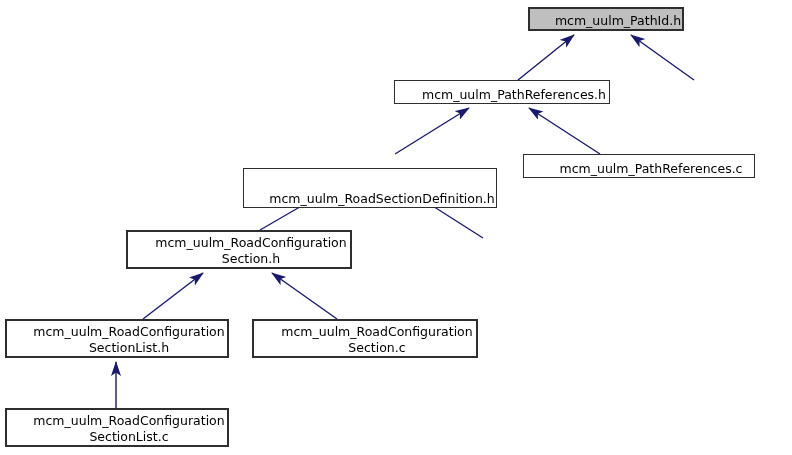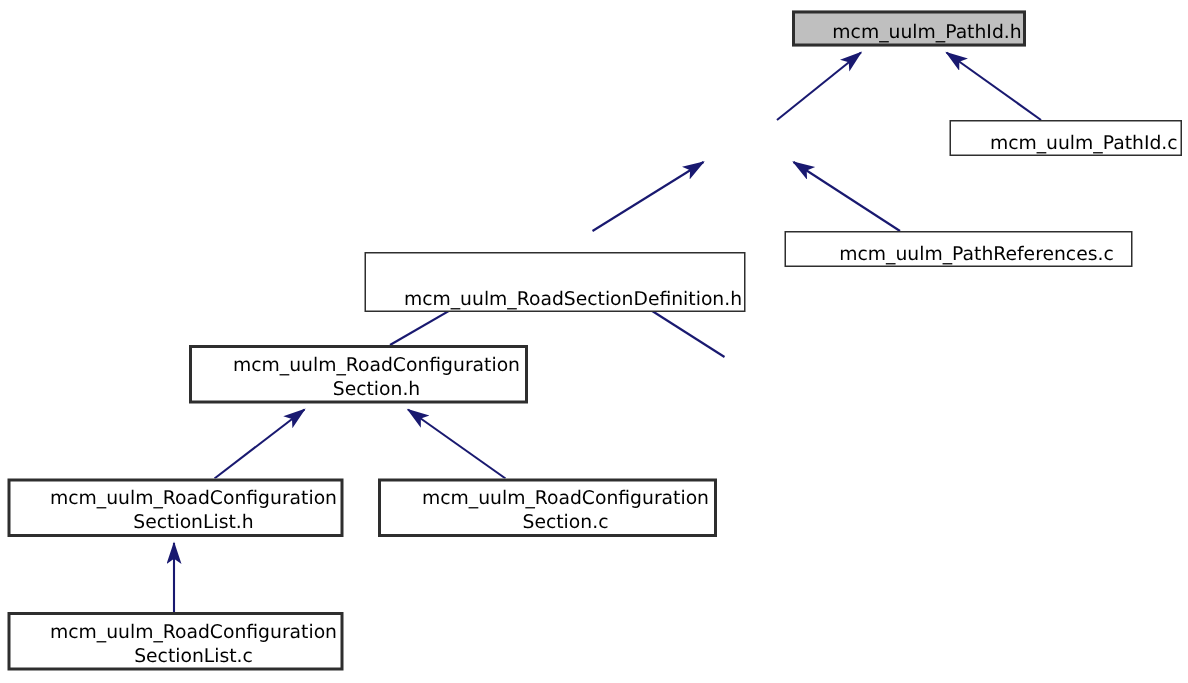--- a/index.html
+++ b/index.html
@@ -53,24 +53,24 @@
       <line x1="143" y1="319" x2="203" y2="273" marker-end="url(#arrow)"></line>
       <line x1="337" y1="319" x2="272" y2="273" marker-end="url(#arrow)"></line>
       <line x1="116" y1="408" x2="116" y2="362" marker-end="url(#arrow)"></line>
     </g>
   </svg>
 
   <div class="node gray strong" style="left:528px;top:7px;width:156px;height:24px;">
     <span>mcm_uulm_PathId.h</span>
   </div>
 
+  <div class="node" style="left:394px;top:80px;width:216px;height:24px;">
+    <span>mcm_uulm_PathReferences.h</span>
+  </div>
 
-  <div class="node" style="left:633px;top:80px;width:155px;height:24px;">
-    <span>mcm_uulm_PathId.c</span>
-  </div>
 
   <div class="node" style="left:243px;top:168px;width:254px;height:40px;">
     <span>mcm_uulm_RoadSectionDefinition.h</span>
   </div>
 
   <div class="node" style="left:523px;top:154px;width:232px;height:24px;">
     <span>mcm_uulm_PathReferences.c</span>
   </div>
 
   <div class="node strong" style="left:126px;top:230px;width:226px;height:39px;">

